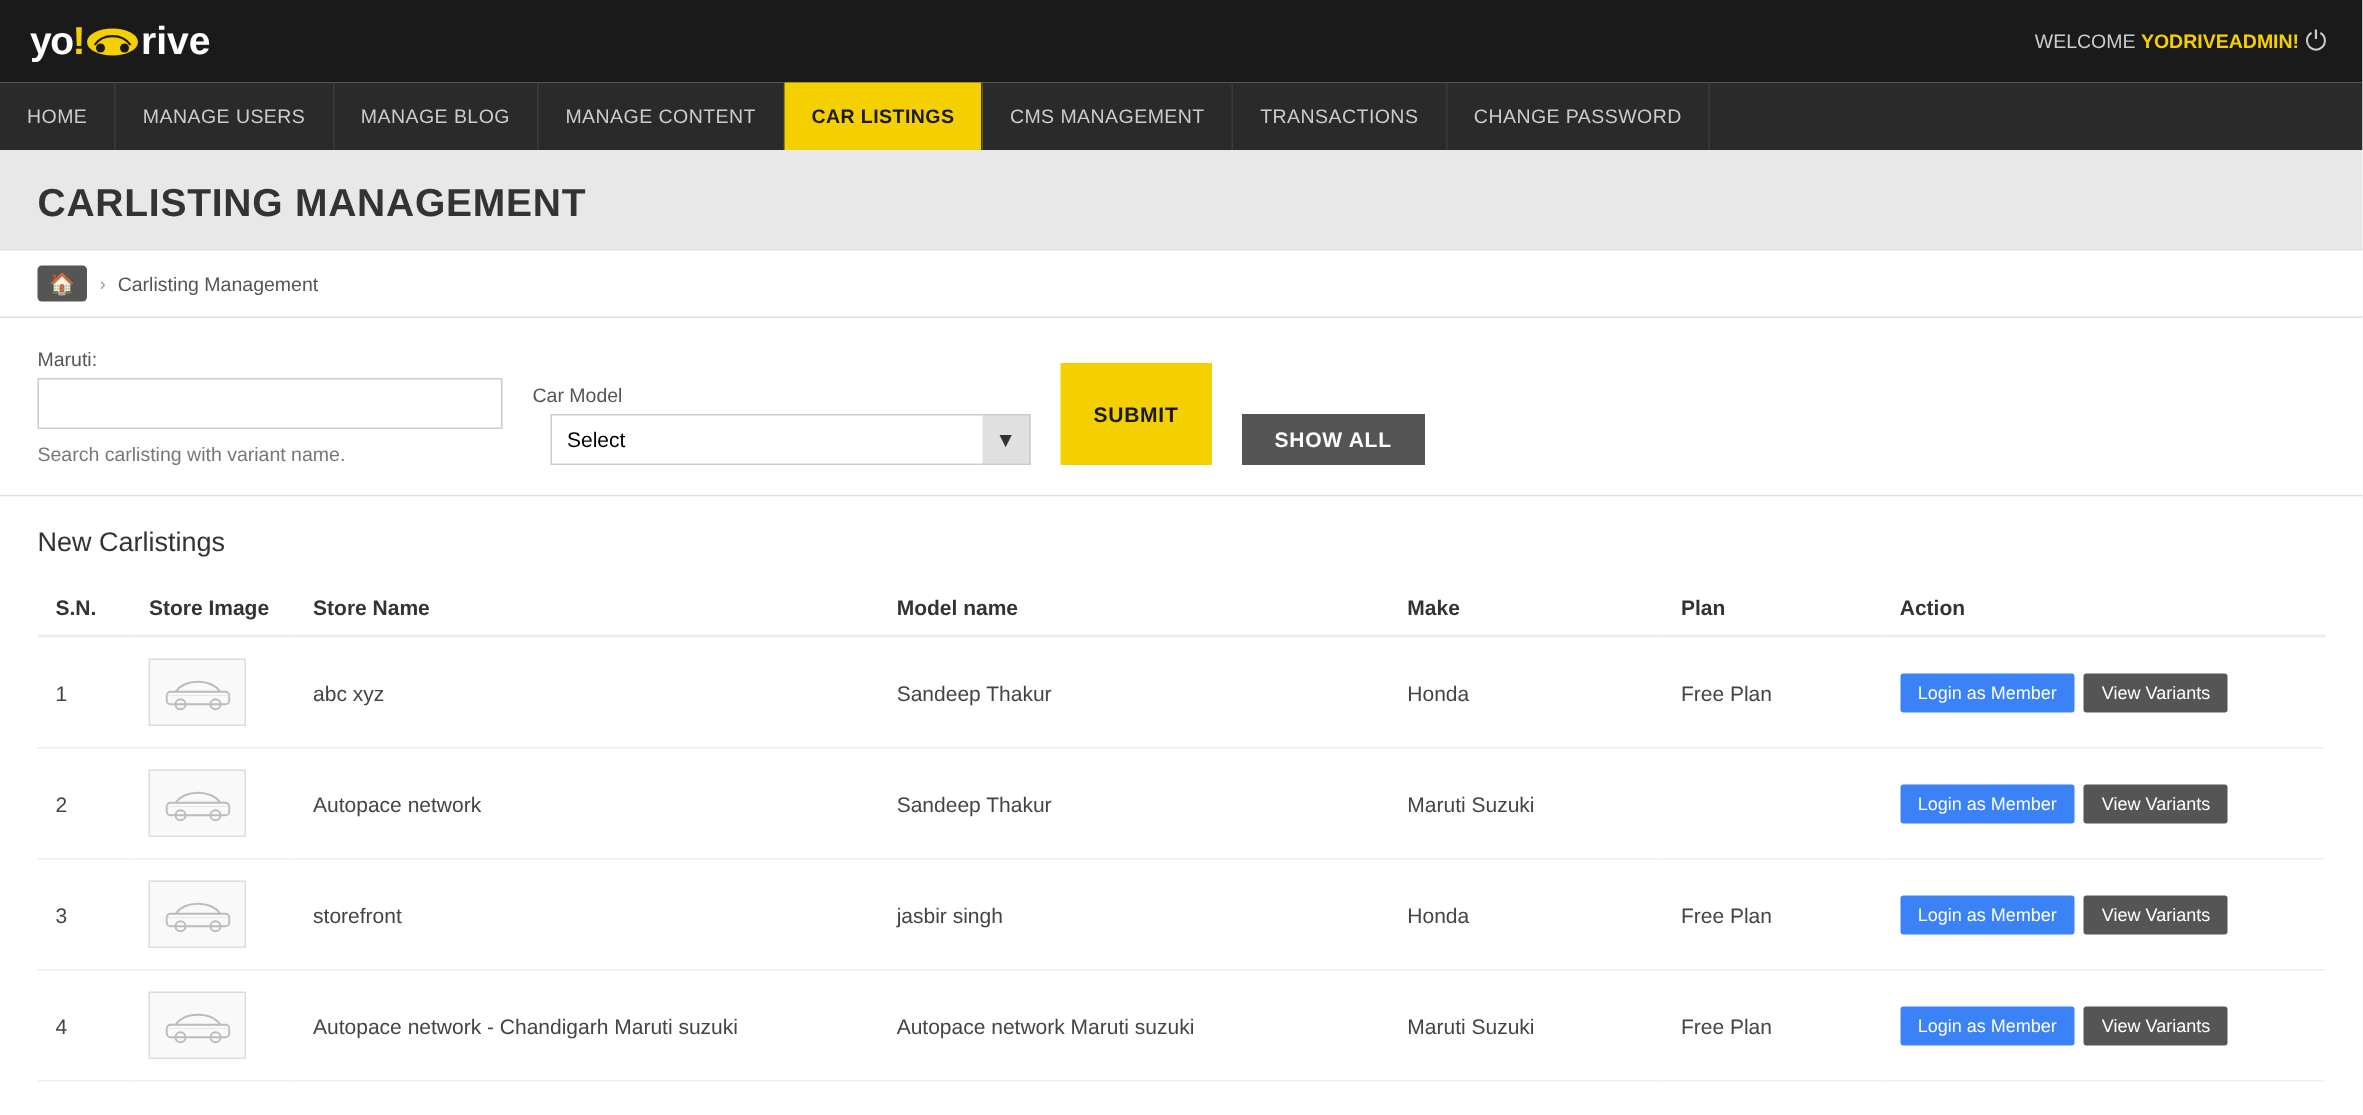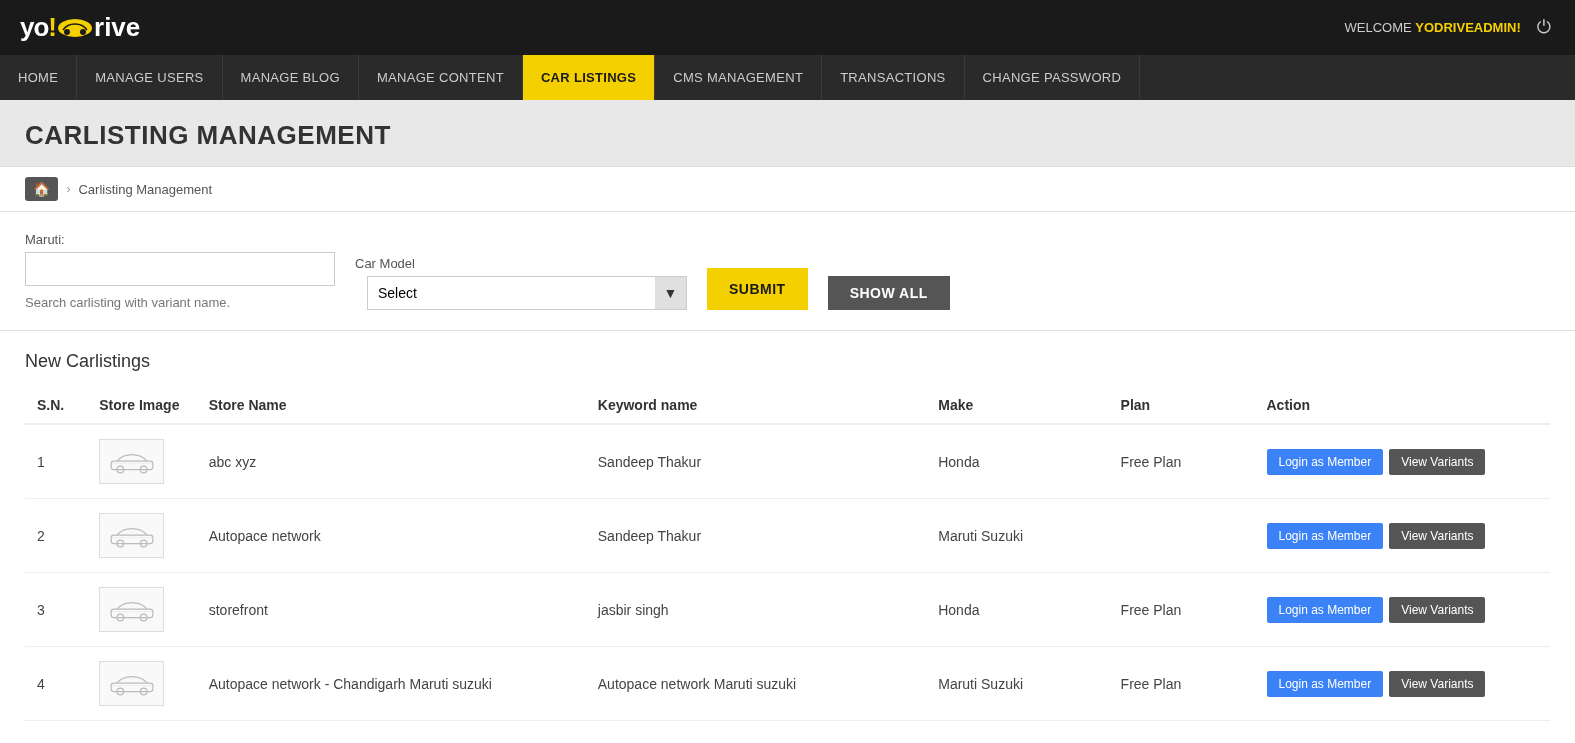--- a/index.html
+++ b/index.html
@@ -26,21 +26,20 @@
     }
     .logo-text span.yo { color: white; }
     .logo-text span.exclaim { color: #f5d000; }
     .logo-drive { color: white; font-size: 26px; font-weight: bold; }
 
     .welcome-area {
       color: #ccc;
       font-size: 13px;
       display: flex;
       align-items: center;
-      gap: 12px;
     }
     .welcome-area span.admin-name { color: #f5d000; font-weight: bold; }
     .power-btn {
       color: #ccc;
       background: none;
       border: none;
       cursor: pointer;
       font-size: 18px;
       padding: 4px;
     }
@@ -175,21 +174,21 @@
       border-left: none;
       display: flex;
       align-items: center;
       justify-content: center;
       pointer-events: none;
     }
     .btn-submit {
       background: #f5d000;
       color: #1a1a1a;
       border: none;
-      padding: 13px 22px;
+      padding: 26px 22px;
       font-weight: bold;
       font-size: 14px;
       cursor: pointer;
       letter-spacing: 0.5px;
     }
     .btn-show-all {
       background: #555;
       color: white;
       border: none;
       padding: 9px 22px;
@@ -353,21 +352,21 @@
 <div class="table-section">
   <div class="section-title">
     <span class="new">New</span><span> Carlistings</span>
   </div>
   <table>
     <thead>
       <tr>
         <th class="sn-col">S.N.</th>
         <th class="img-col">Store Image</th>
         <th class="store-col">Store Name</th>
-        <th class="dealer-col">Keyword name</th>
+        <th class="dealer-col">Model name</th>
         <th class="make-col">Make</th>
         <th class="plan-col">Plan</th>
         <th class="action-col">Action</th>
       </tr>
     </thead>
     <tbody id="table-body">
     <tr>
     <td>1</td>
     <td class="store-image-cell">
       <div class="car-img-placeholder">

